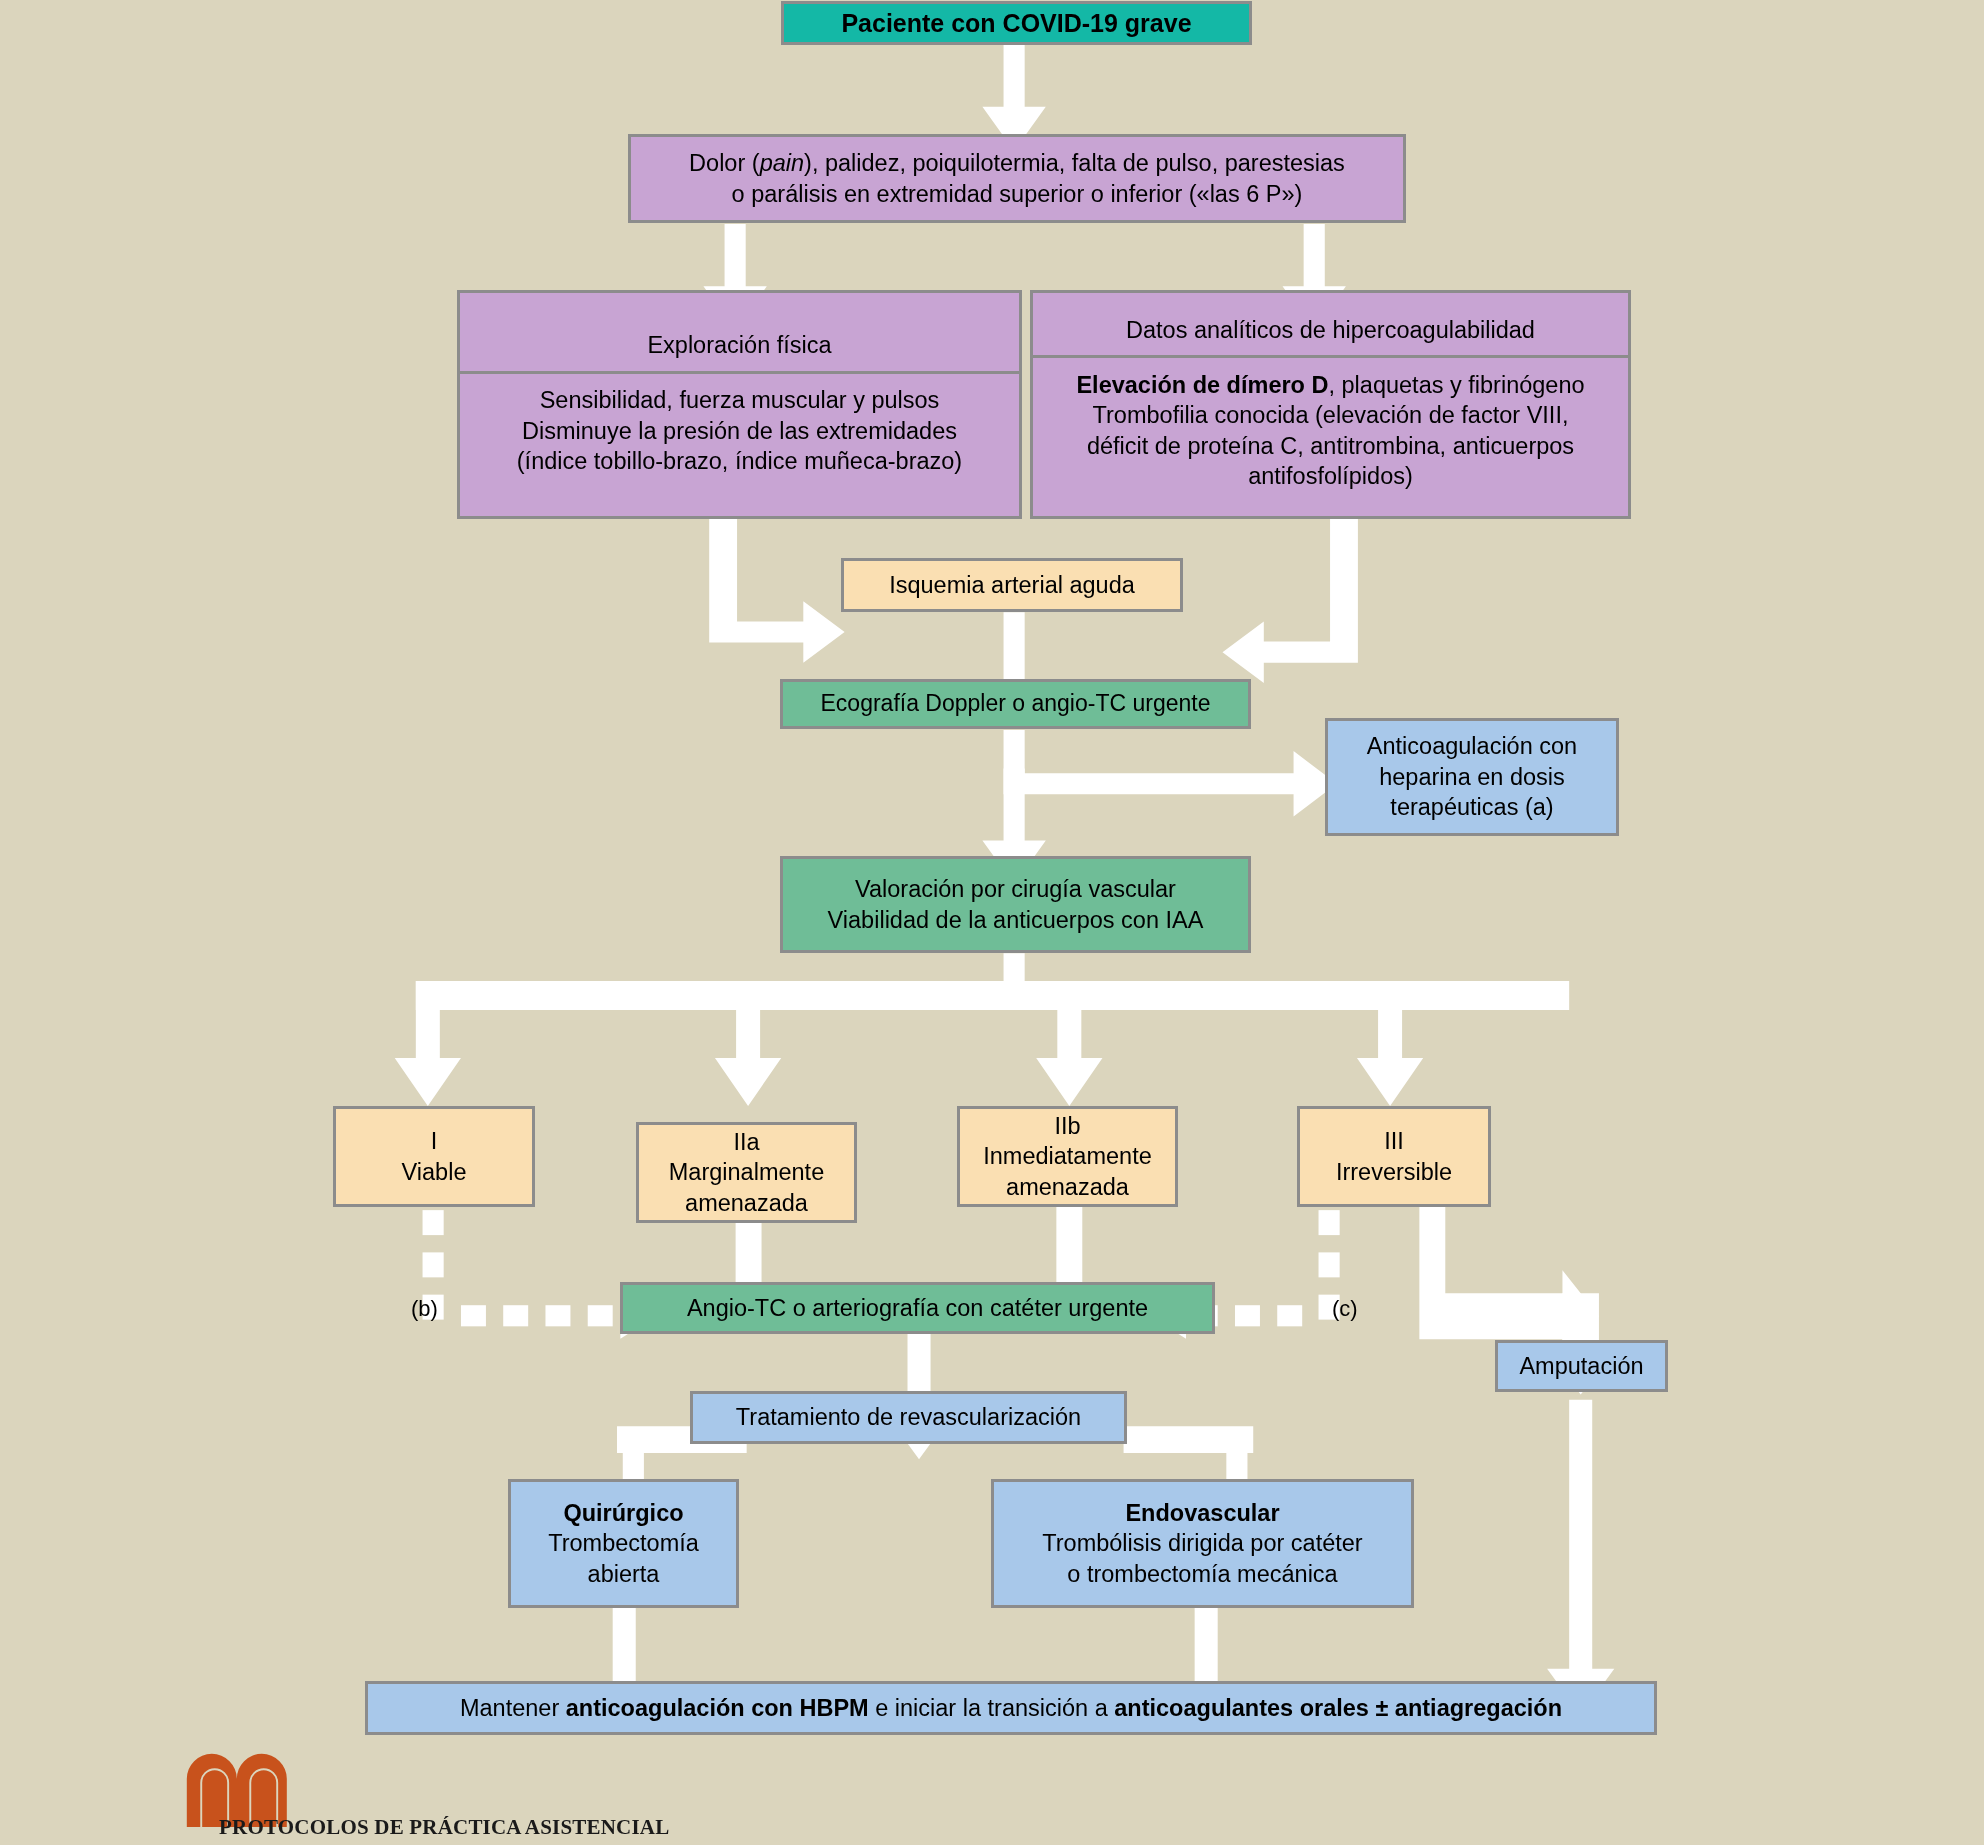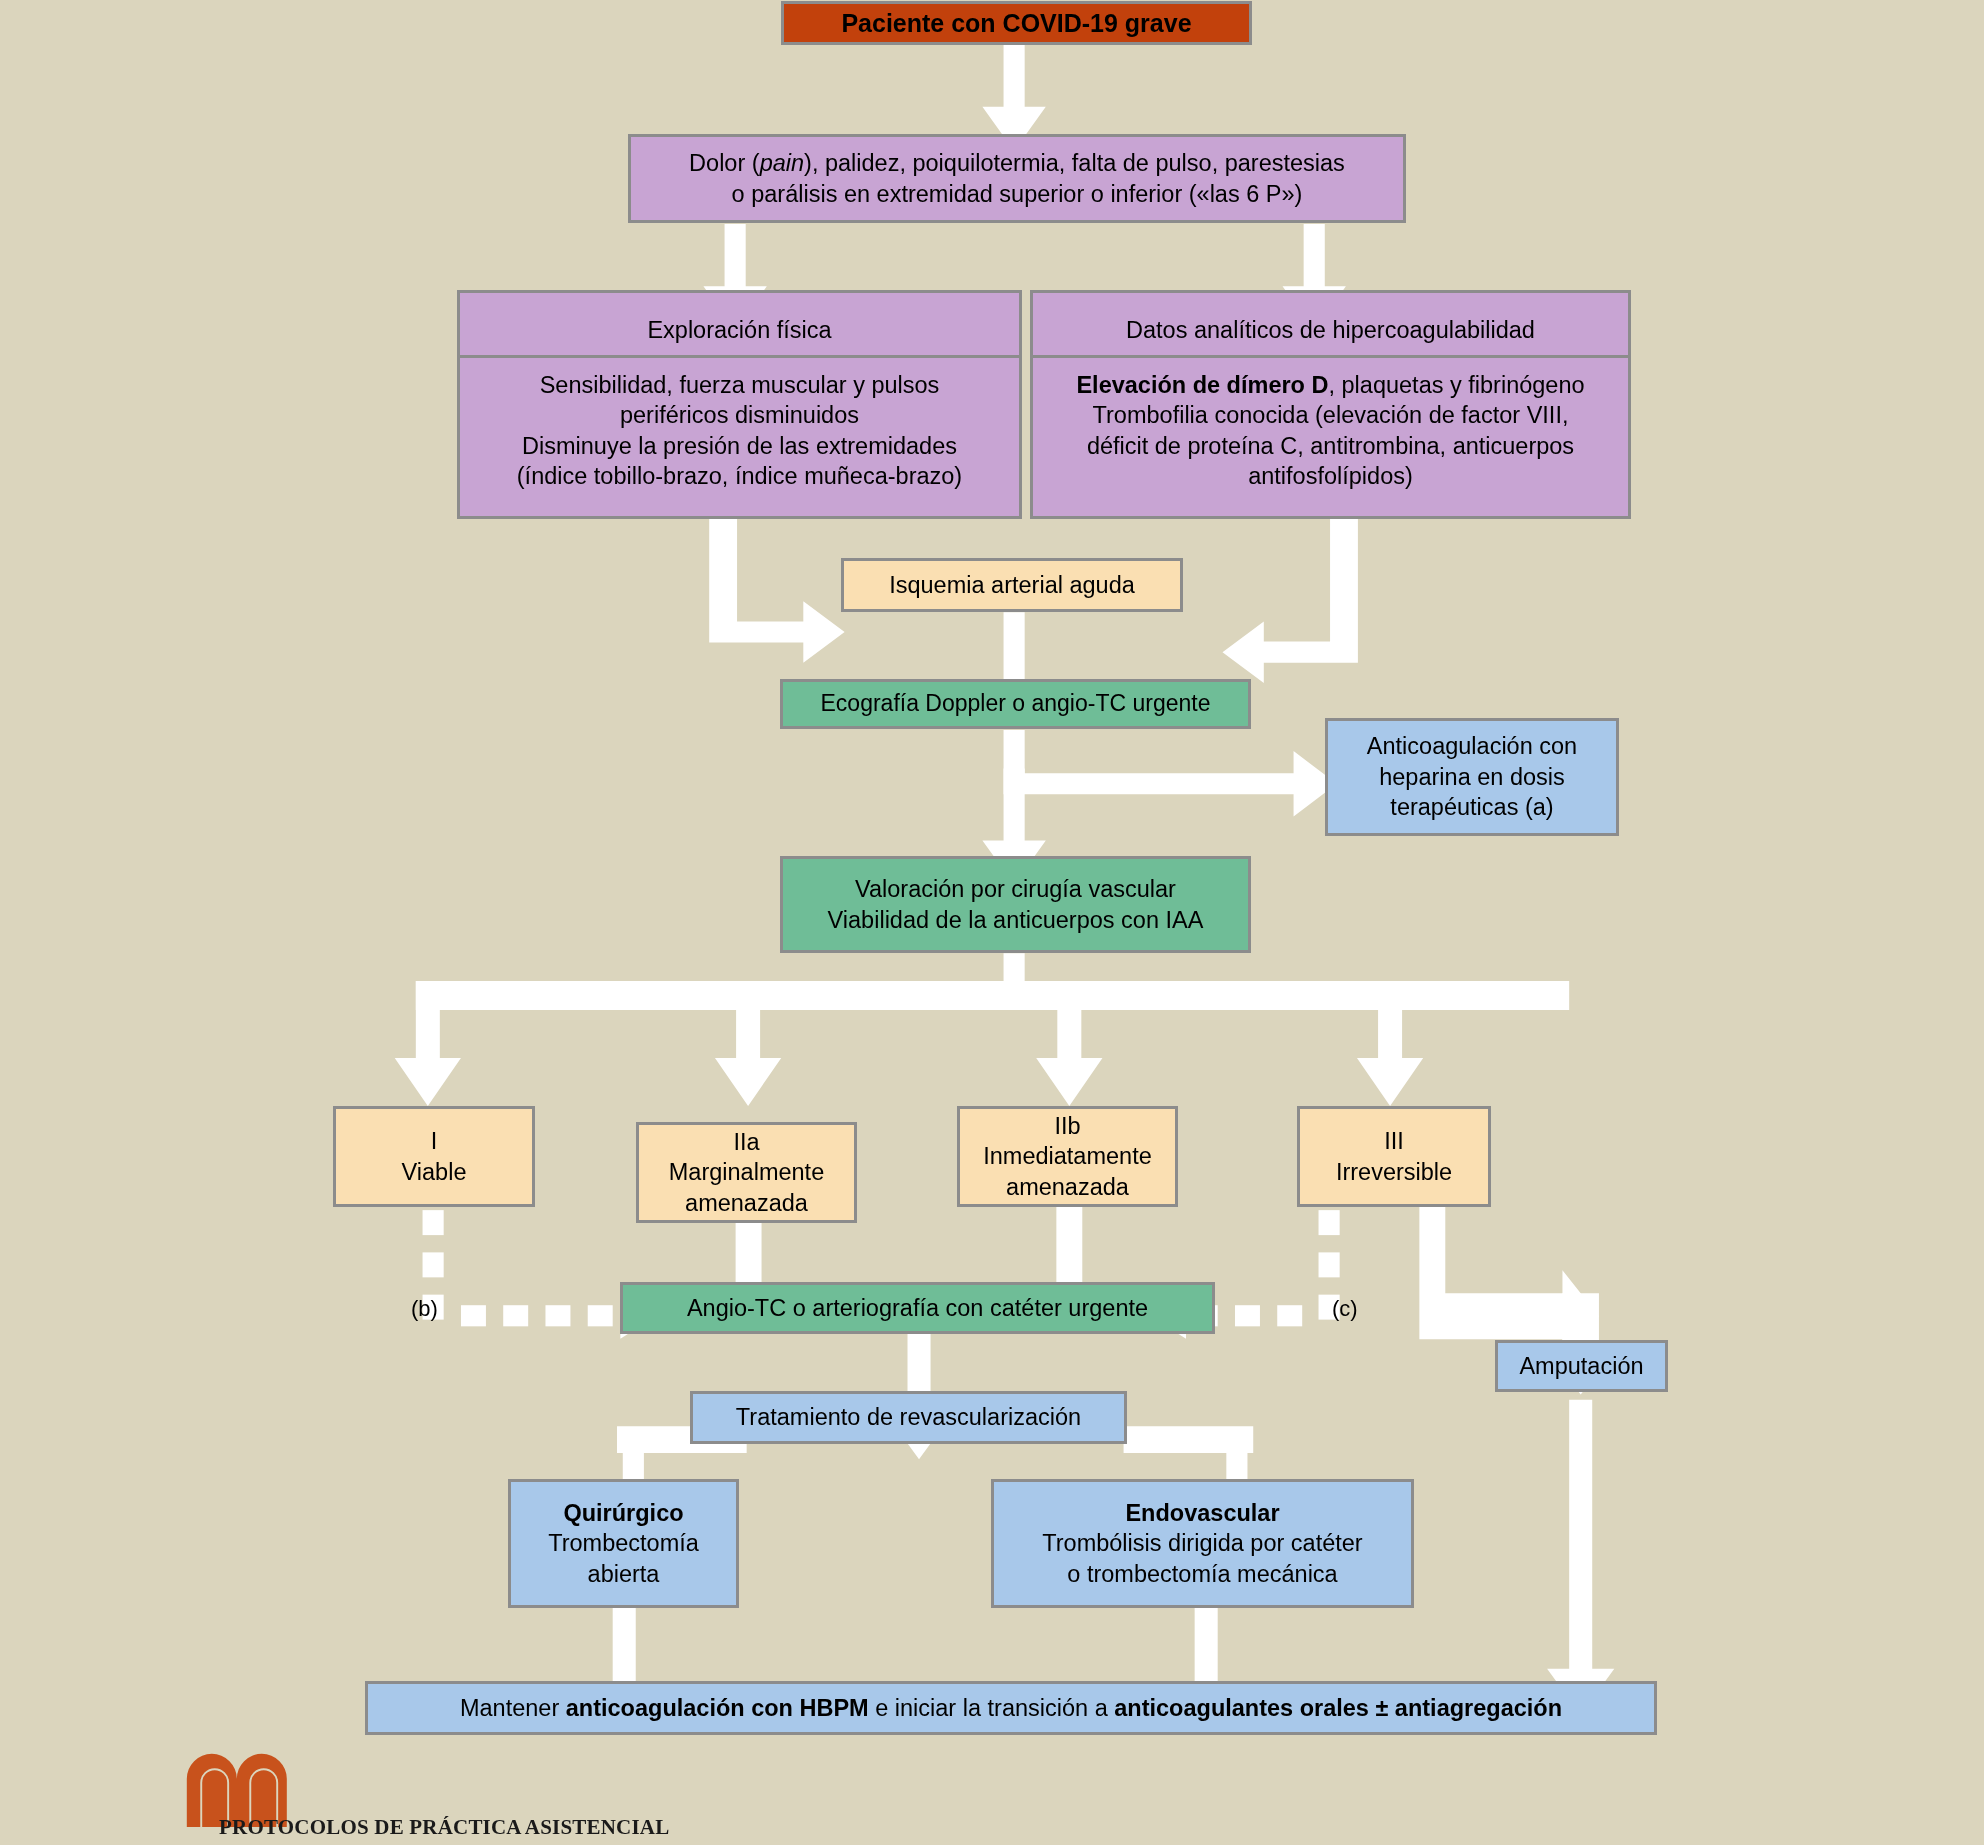--- a/index.html
+++ b/index.html
@@ -42,21 +42,21 @@
   .node .inner {
     padding: 2.9px 6.7px;
     display: flex;
     flex-direction: column;
     align-items: center;
     justify-content: center;
     width: 100%;
     height: 100%;
   }
   .node .ln { display: block; width: 100%; }
-  .amber   { background: #c2410c; }
+  .amber   { background: #14b8a6; }
   .peach   { background: #fadfb2; }
   .purple  { background: #c8a4d3; }
   .green   { background: #6fbd97; }
   .blue    { background: #a8c8ea; }
 
   .hdr {
     border-bottom: 3.4px solid #8c8c8c;
     padding: 9.6px 5.8px;
     width: 100%;
     text-align: center;
@@ -184,21 +184,20 @@
     <div class="inner">
       <span class="ln"><span>Dolor (</span><i>pain</i><span>), palidez, poiquilotermia, falta de pulso, parestesias</span></span>
       <span class="ln">o parálisis en extremidad superior o inferior («las 6 P»)</span>
     </div>
   </div>
 
   <div class="node purple" style="left:457px; top:290px; width:565px; height:229px; font-size:23.5px; padding:0;">
     <div class="hdr">Exploración física</div>
     <div class="body-sec">
       <span class="ln">Sensibilidad, fuerza muscular y pulsos</span>
-      <span class="ln">periféricos disminuidos</span>
       <span class="ln">Disminuye la presión de las extremidades</span>
       <span class="ln">(índice tobillo-brazo, índice muñeca-brazo)</span>
     </div>
   </div>
 
   <div class="node purple" style="left:1030px; top:290px; width:601px; height:229px; font-size:23.5px; padding:0;">
     <div class="hdr">Datos analíticos de hipercoagulabilidad</div>
     <div class="body-sec">
       <span class="ln"><b>Elevación de dímero D</b><span>, plaquetas y fibrinógeno</span></span>
       <span class="ln">Trombofilia conocida (elevación de factor VIII,</span>

